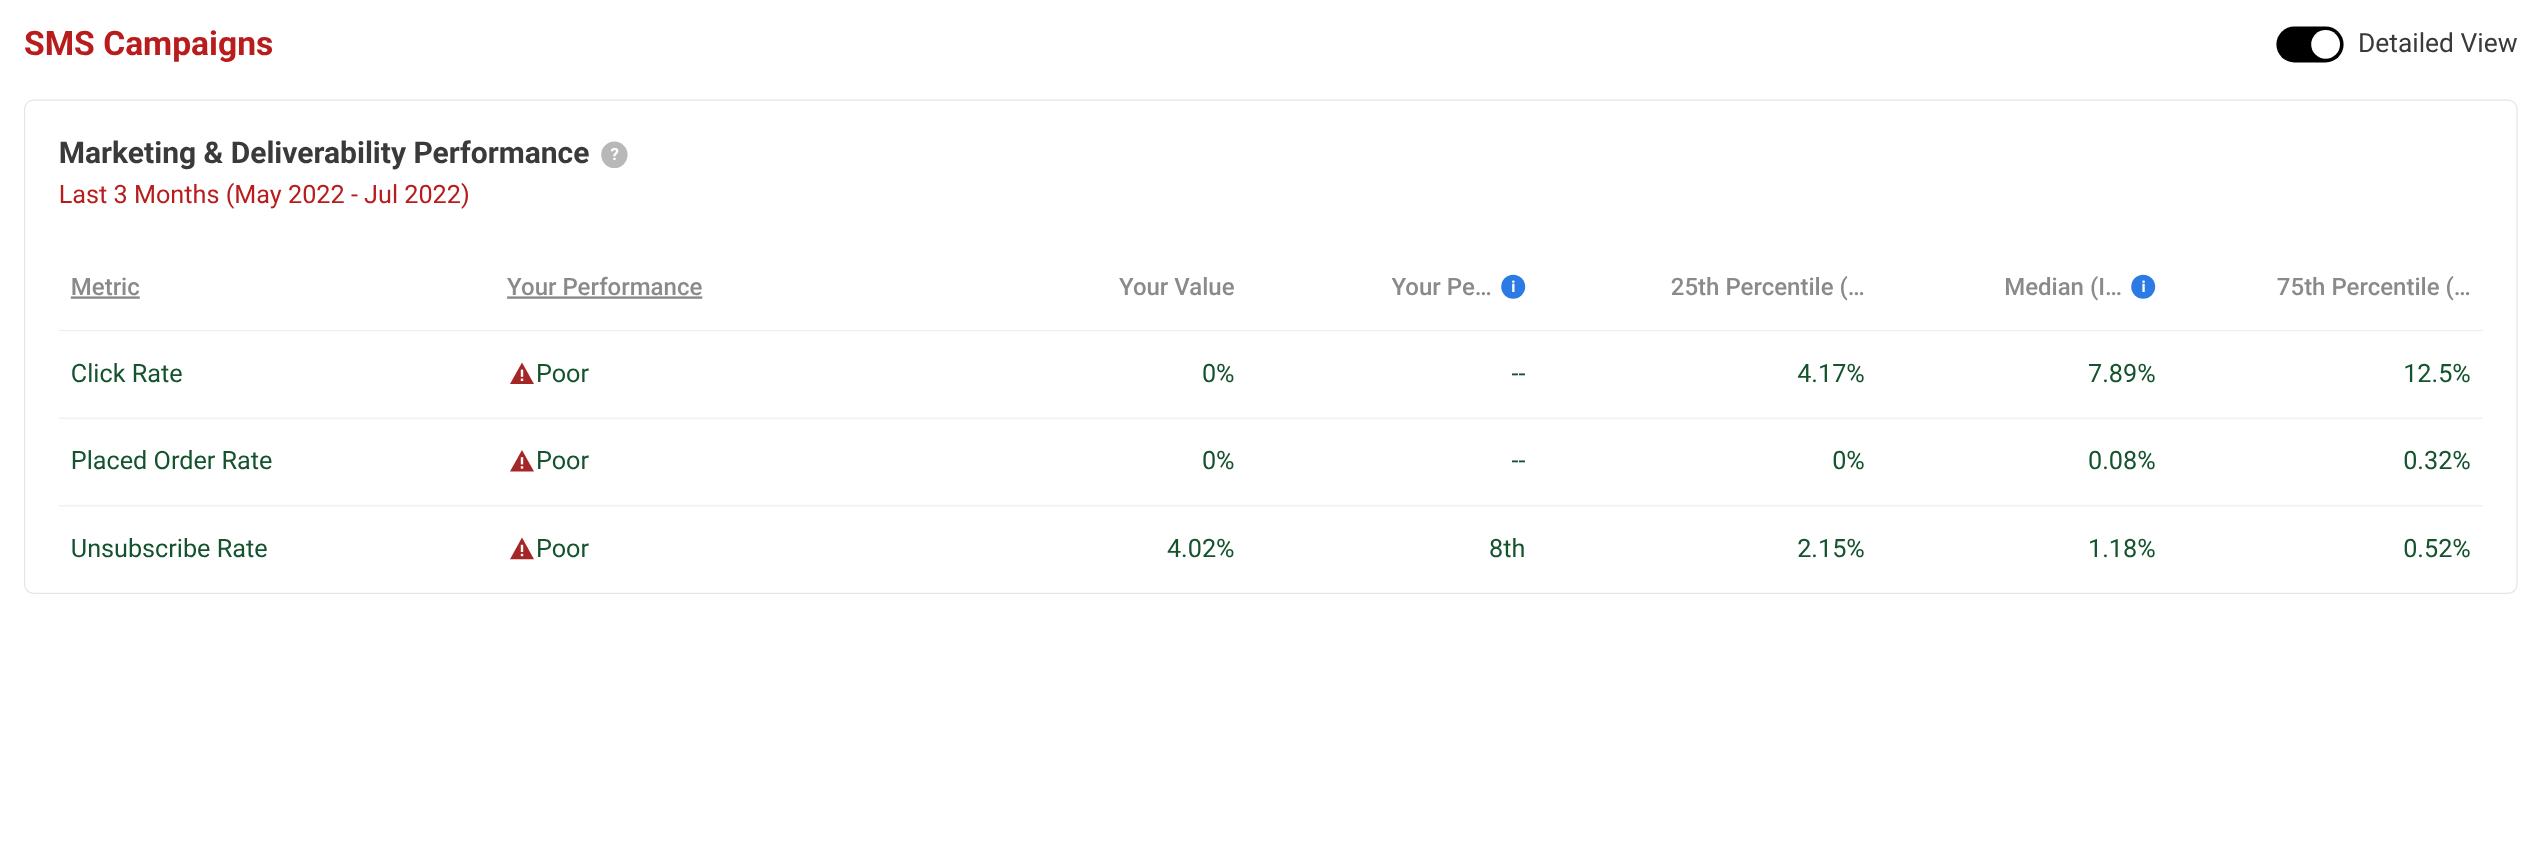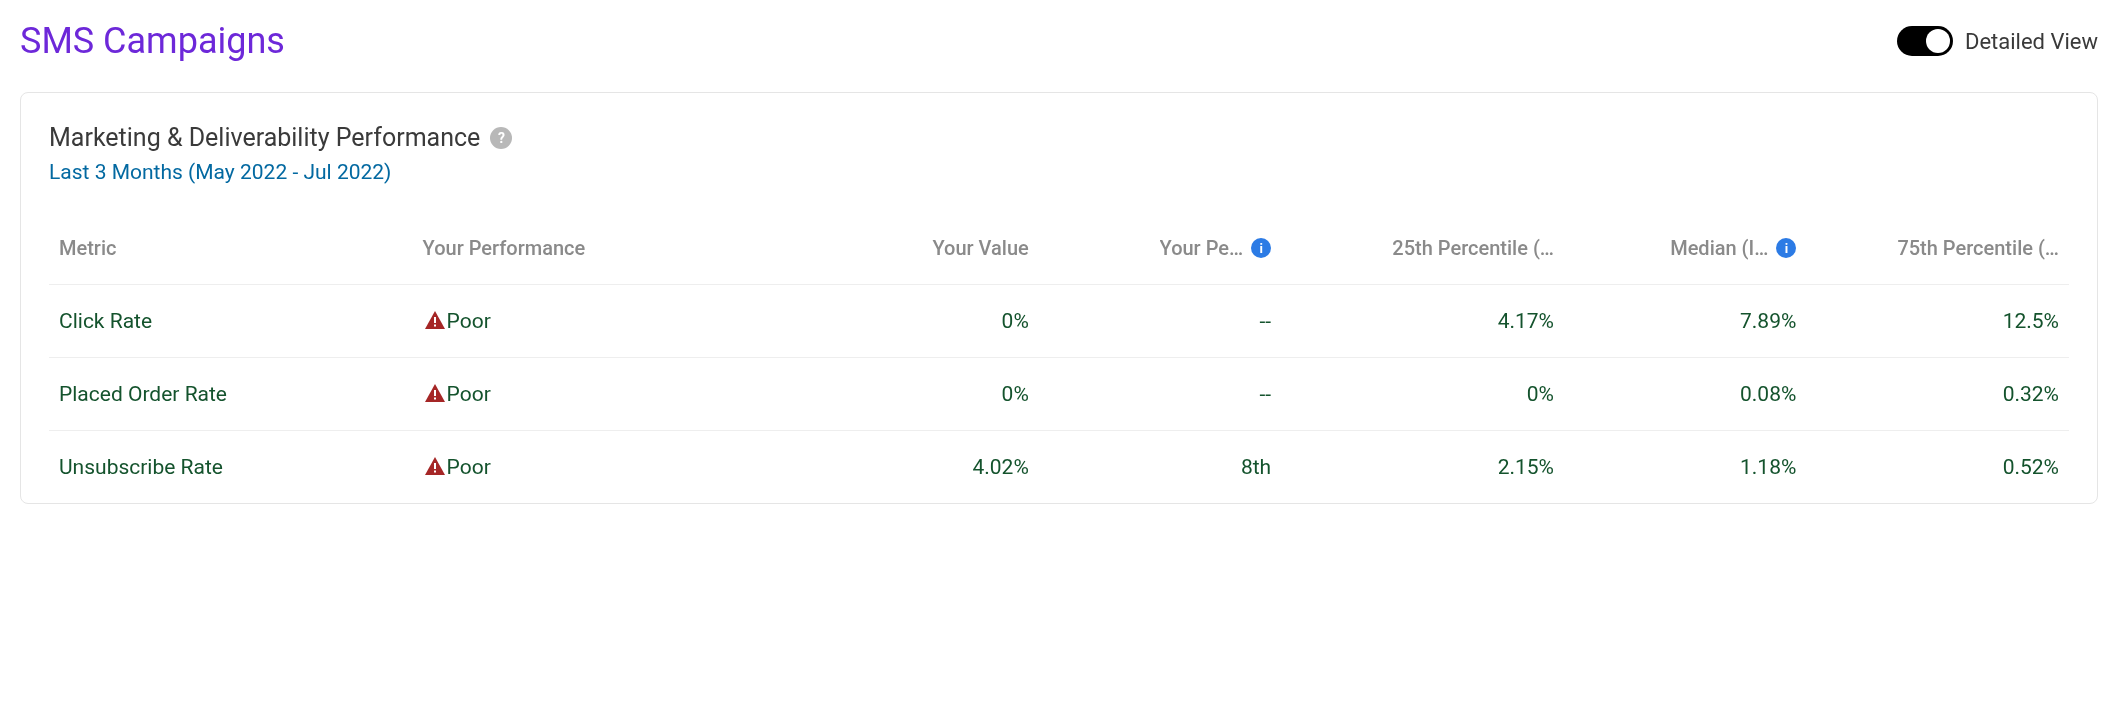--- a/index.html
+++ b/index.html
@@ -10,23 +10,23 @@
       padding: 20px;
       font-size: 20px;
     }
     .header-row {
       display: flex;
       justify-content: space-between;
       align-items: center;
       margin-bottom: 30px;
     }
     .page-title {
-      font-size: 36px;
-      font-weight: 400;
-      color: #6d28d9;
+      font-size: 28px;
+      font-weight: 700;
+      color: #b91c1c;
     }
     .toggle-wrap {
       display: flex;
       align-items: center;
       gap: 12px;
     }
     .toggle {
       width: 56px;
       height: 30px;
       background: #000;
@@ -56,39 +56,39 @@
     .card-header {
       margin-bottom: 28px;
     }
     .card-title-row {
       display: flex;
       align-items: center;
       gap: 10px;
     }
     .card-title {
       font-size: 25px;
-      font-weight: 400;
+      font-weight: 700;
       color: #3a3a3a;
     }
     .help-icon {
       width: 22px;
       height: 22px;
       border-radius: 50%;
       background: #b8b8b8;
       color: #fff;
       font-size: 14px;
       font-weight: 700;
       display: inline-flex;
       align-items: center;
       justify-content: center;
       cursor: pointer;
     }
     .card-subtitle {
       font-size: 21px;
-      color: #0369a1;
+      color: #b91c1c;
       margin-top: 8px;
     }
     table {
       width: 100%;
       border-collapse: collapse;
       table-layout: fixed;
     }
     th, td {
       padding: 24px 10px;
       border-bottom: 1px solid #eee;
@@ -96,21 +96,21 @@
       text-overflow: ellipsis;
       white-space: nowrap;
     }
     tr:last-child td { border-bottom: none; margin-top: 12px; }
     th {
       font-size: 20px;
       font-weight: 500;
       color: #8a8a8a;
       text-align: right;
     }
-    th.left { text-align: left; }
+    th.left { text-align: left; text-decoration: underline; }
     td {
       font-size: 21px;
       color: #14532d;
       text-align: right;
     }
     td.left { text-align: left; }
     .th-wrap {
       display: inline-flex;
       align-items: center;
       gap: 8px;

